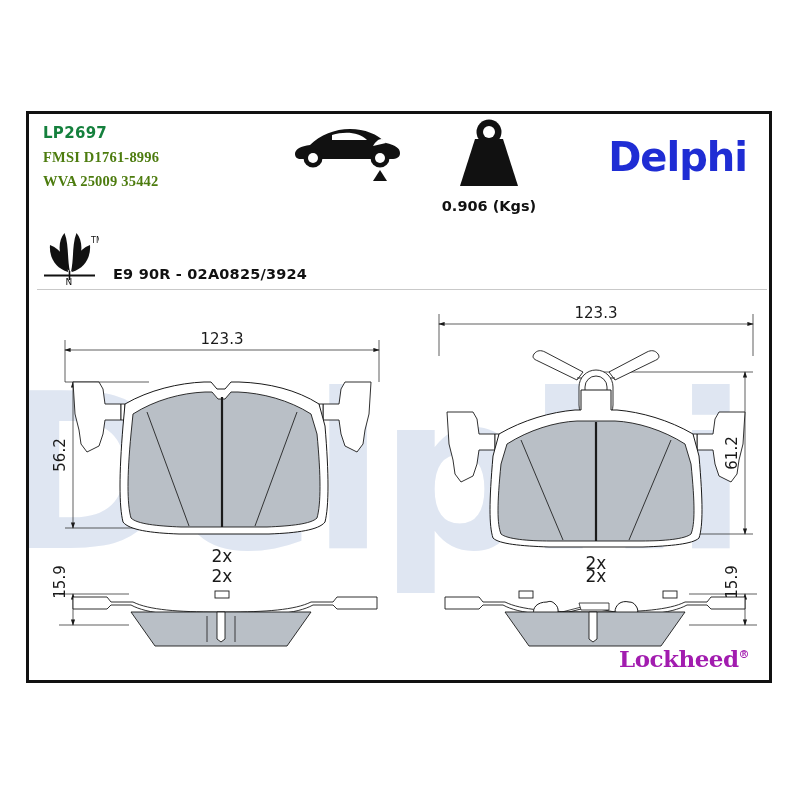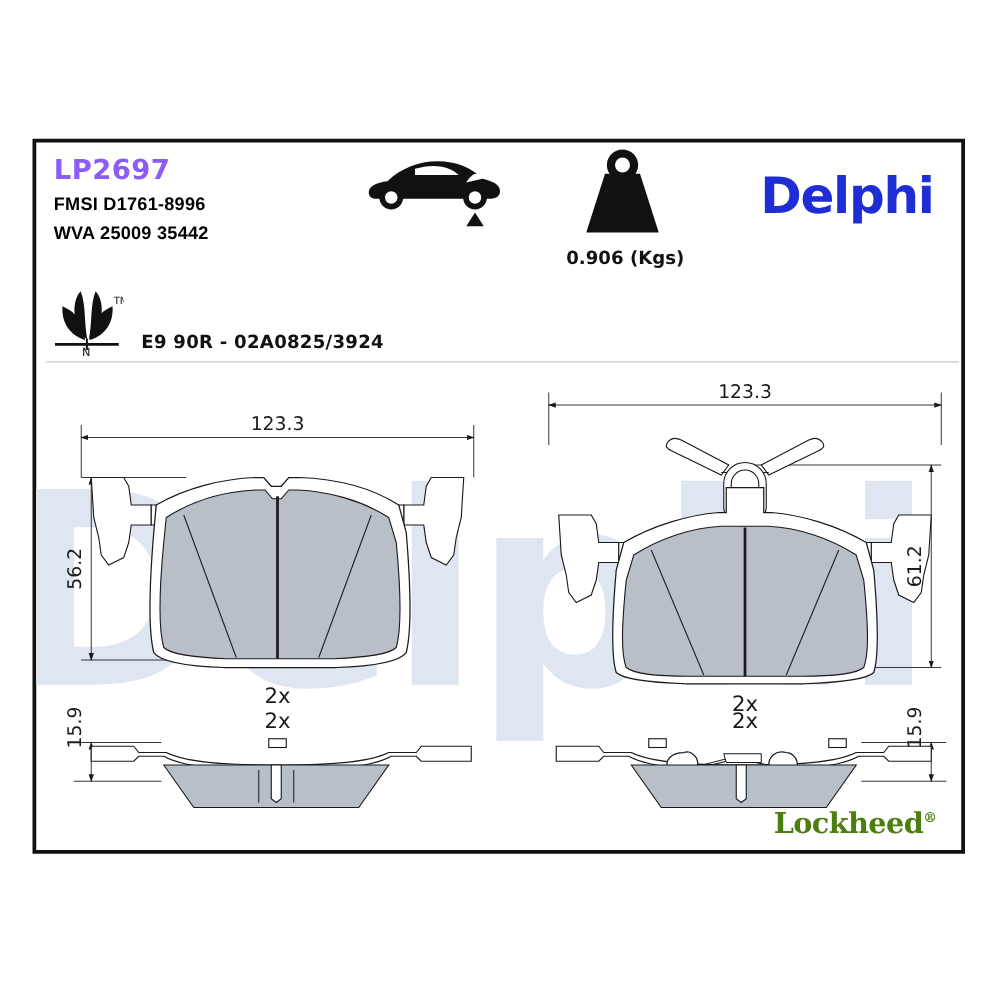--- a/index.html
+++ b/index.html
@@ -13,48 +13,48 @@
   #watermark{position:absolute;left:-30px;top:252px;
              font-family:"DejaVu Sans",sans-serif;
              font-weight:bold;font-size:215px;letter-spacing:-6px;
              color:#dfe6f2;line-height:1;white-space:nowrap;
              user-select:none;z-index:0;}
 
   #content{position:relative;z-index:2;width:100%;height:100%;}
 
   
   .hdr-left{position:absolute;left:14px;top:10px;}
-  .part-no{font-size:22px;font-weight:bold;color:#8b5cf6;letter-spacing:.3px;
+  .part-no{font-size:15px;font-weight:bold;color:#15803d;letter-spacing:.3px;
            font-family:"DejaVu Sans",sans-serif;}
-  .ref-line{font-size:14.5px;font-weight:bold;color:#000000;margin-top:7px;
-            font-family:Liberation Sans, sans-serif;letter-spacing:.2px;}
+  .ref-line{font-size:14.5px;font-weight:bold;color:#4d7c0f;margin-top:7px;
+            font-family:Liberation Serif, serif;letter-spacing:.2px;}
 
   .eco-row{position:absolute;left:12px;top:116px;display:flex;align-items:flex-end;}
   .eco-code{font-size:14.5px;font-weight:bold;color:#111;margin-left:14px;
             margin-bottom:4px;font-family:"DejaVu Sans",sans-serif;letter-spacing:.2px;text-align:center;}
 
   .axle-icon{position:absolute;left:258px;top:6px;}
-  .weight-box{position:absolute;left:424px;top:2px;width:120px;}
+  .weight-box{position:absolute;left:400px;top:2px;text-align:center;width:120px;}
   .weight-val{font-size:14.5px;font-weight:bold;color:#111;margin-top:2px;
               font-family:"DejaVu Sans",sans-serif;}
 
   .brand{position:absolute;right:22px;top:20px;
          font-family:"DejaVu Sans",sans-serif;font-weight:bold;
          font-size:40px;color:#1f2dd4;letter-spacing:-1px;}
 
   
   .hdr-rule{position:absolute;left:8px;top:175px;width:730px;height:1px;
             background:#c9c9c9;}
 
   
   #draw{position:absolute;left:0;top:180px;width:746px;height:385px;}
 
   .lockheed{position:absolute;right:20px;bottom:8px;
             font-family:"DejaVu Serif",serif;font-weight:bold;
-            font-size:23px;color:#4d7c0f;letter-spacing:-.5px;}
+            font-size:23px;color:#a21caf;letter-spacing:-.5px;}
   .lockheed sup{font-size:11px;vertical-align:super;}
 </style>
 </head>
 <body>
 
 <div id="sheet">
 
   <div id="watermark" style="color: rgb(223, 230, 242);">Delphi</div>
 
   <div id="content">

